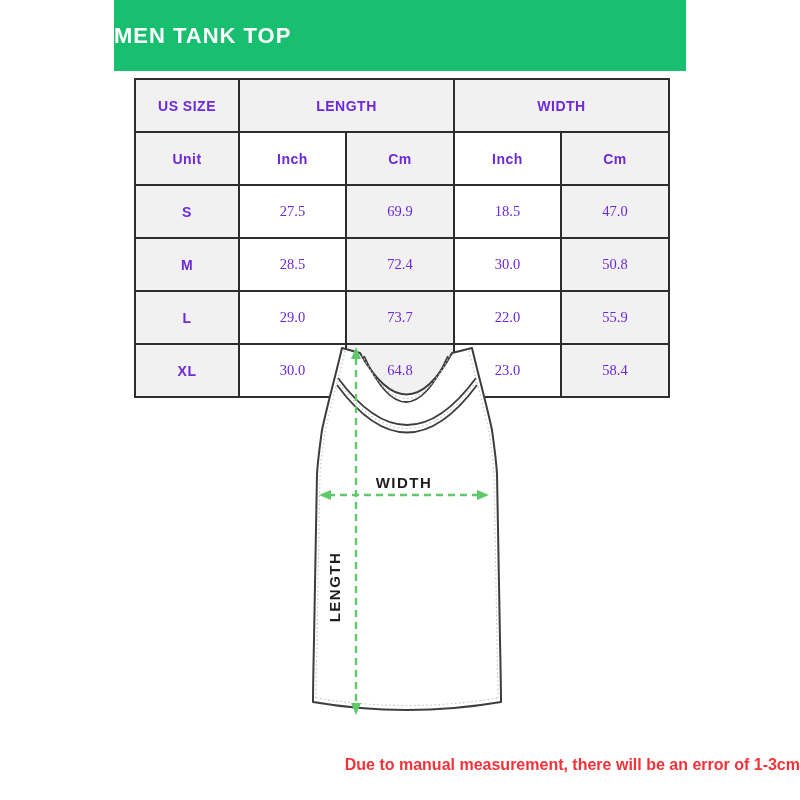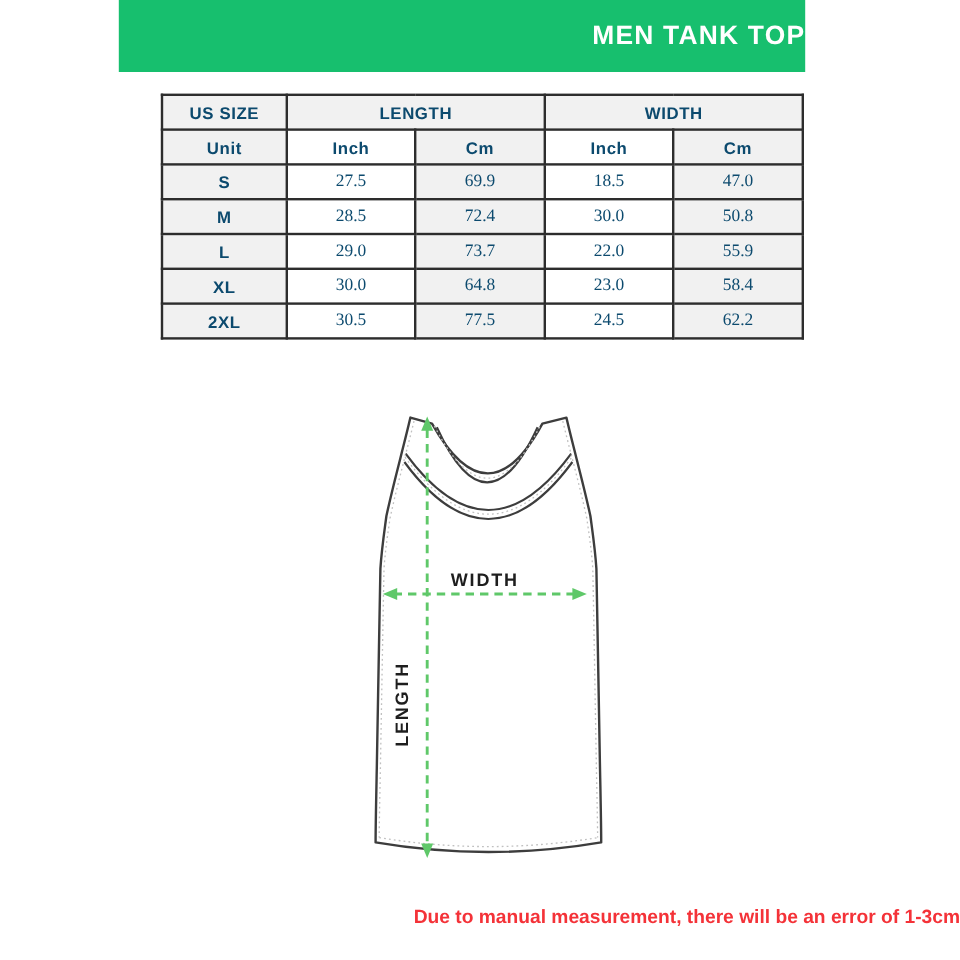--- a/index.html
+++ b/index.html
@@ -12,24 +12,24 @@
     position: relative;
     width: 800px;
     height: 800px;
     background: #ffffff;
     overflow: hidden;
   }
 
   
   .banner {
     position: absolute;
-    left: 99px; top: 0;
-    width: 572px; height: 60px;
+    left: 114px; top: 0;
+    width: 572px; height: 71px;
     background: #17bf6e;
-    display: flex; align-items: center; justify-content: flex-end;
+    display: flex; align-items: center; justify-content: flex-start;
   }
   .banner-title {
     color: #ffffff;
     font-size: 22px;
     font-weight: bold;
     letter-spacing: 1px;
   }
 
   
   .chart-wrap {
@@ -40,22 +40,22 @@
   table.size-chart {
     border-collapse: collapse;
     width: 534px;
     table-layout: fixed;
   }
   table.size-chart th, table.size-chart td {
     border: 2px solid #2d2d2d;
     height: 27px;
     text-align: center;
     vertical-align: middle;
-    color: #0c4a6e;
-    padding: 0;
+    color: #6d28d9;
+    padding: 12px;
   }
   table.size-chart th {
     font-size: 14px;
     font-weight: bold;
     letter-spacing: 0.5px;
   }
   table.size-chart td {
     font-size: 14.5px;
     font-weight: normal;
     font-family: Liberation Serif, serif;
@@ -135,27 +135,20 @@
           <td class="cell-gray">73.7</td>
           <td class="cell-white">22.0</td>
           <td class="cell-gray">55.9</td>
         </tr>
         <tr>
           <th class="cell-gray">XL</th>
           <td class="cell-white">30.0</td>
           <td class="cell-gray">64.8</td>
           <td class="cell-white">23.0</td>
           <td class="cell-gray">58.4</td>
-        </tr>
-        <tr>
-          <th class="cell-gray">2XL</th>
-          <td class="cell-white">30.5</td>
-          <td class="cell-gray">77.5</td>
-          <td class="cell-white">24.5</td>
-          <td class="cell-gray">62.2</td>
         </tr>
       </tbody>
     </table>
   </div>
 
   <div class="diagram">
     <svg width="240" height="390" viewBox="0 0 240 390" xmlns="http://www.w3.org/2000/svg">
 
       <path d="M 62 8
                C 56 34 48 62 42 90

